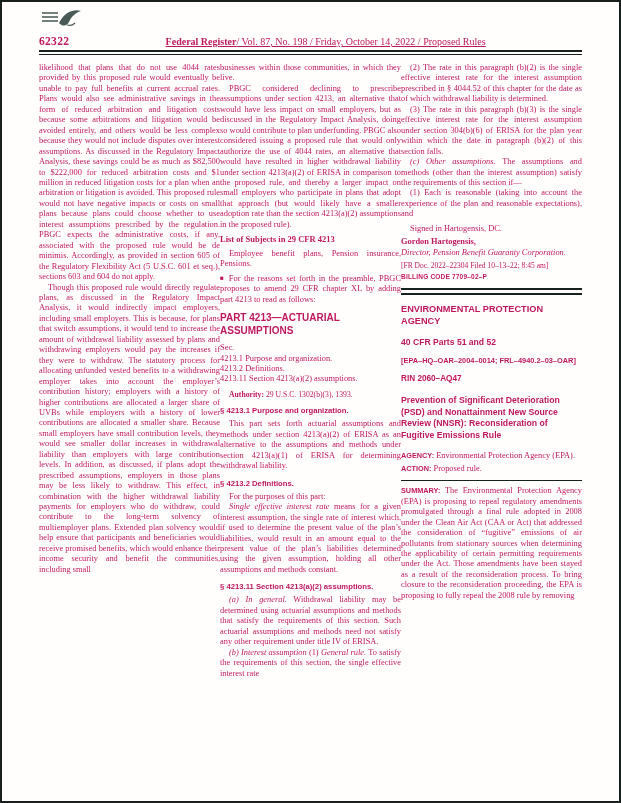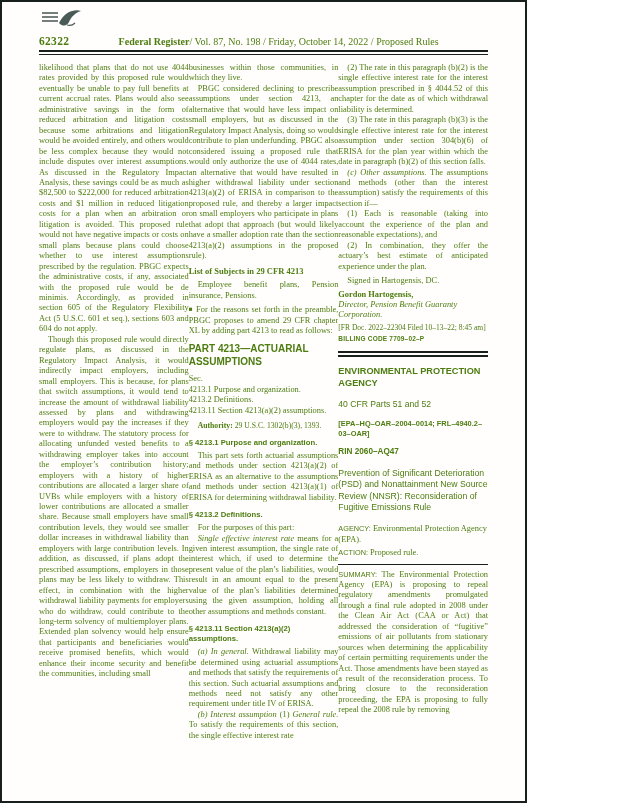--- a/index.html
+++ b/index.html
@@ -1,26 +1,26 @@
 <!DOCTYPE html>
 <html><head>
 <meta charset="utf-8">
 <style>
   html,body { margin:0; padding:0; background:#fff; }
   .page {
-    position:relative; width:527px; height:803px; box-sizing:border-box;
+    position:relative; width:621px; height:803px; box-sizing:border-box;
     background:#fffefd; border:2px solid #17201d; overflow:hidden;
-    font-family:"Liberation Serif", serif; color:#4d7c0f;
+    font-family:"Liberation Serif", serif; color:#be185d;
   }
   
   .header { position:relative; padding:6px 37px 0 37px; }
   .logo { position:absolute; left:39px; top:7px; width:44px; height:26px; }
   .header-row { display:flex; align-items:baseline; padding-top:27px; }
   .page-num { font-weight:bold; font-size:11.5px; letter-spacing:.3px; }
-  .header-title { flex:1; text-align:center; font-size:10px; white-space:nowrap; }
+  .header-title { flex:1; text-align:center; font-size:10px; white-space:nowrap;text-decoration:underline; }
   .header-title .journal { font-weight:bold; }
   .header-rule { margin:3px 37px 0 37px; height:2px; border-top:2.6px solid #17201d; border-bottom:1px solid #17201d; }
   
   .columns { display:flex; padding:8px 37px 0 37px; }
   .col { width:186.5px; height:702px; overflow:hidden; font-size:8.4px; line-height:1.245; text-align:justify; }
   .p  { text-indent:9px; margin:0; }
   .p0 { text-indent:0;  margin:0; }
   .it { font-style:italic; }
   .gap4 { height:4px; }
   
@@ -35,26 +35,26 @@
   
   .signed { text-indent:9px; margin-top:4px; text-align:left; }
   .sig-name { font-weight:bold; margin-top:3px; text-align:left; }
   .sig-title { font-style:italic; text-align:left; line-height:1.2; }
   .frdoc { font-size:7.5px; margin-top:3px; text-align:left; }
   .billing { font-family:"Liberation Sans", sans-serif; font-weight:bold; font-size:6.5px; letter-spacing:.2px; margin-top:3px; text-align:left; }
   .double-rule { height:2.5px; border-top:2px solid #17201d; border-bottom:2px solid #17201d; margin:7px 0 9px 0; }
   .thin-rule { border-top:1px solid #17201d; margin:5px 0 5px 0; }
   
   .epa-name   { font-family:"Liberation Sans", sans-serif; font-weight:bold; font-size:9.2px; line-height:1.3; margin:0 0 9px 0; text-align:left; }
-  .epa-cfr    { font-family:"Liberation Sans", sans-serif; font-weight:normal; font-size:8.6px; margin:0 0 9px 0; text-align:left; }
+  .epa-cfr    { font-family:"Liberation Sans", sans-serif; font-weight:bold; font-size:8.6px; margin:0 0 9px 0; text-align:left; }
   .epa-docket { font-family:"Liberation Sans", sans-serif; font-weight:bold; font-size:7.4px; line-height:1.35; margin:0 0 8px 0; text-align:left; }
   .epa-rin    { font-family:"Liberation Sans", sans-serif; font-weight:bold; font-size:8.2px; margin:0 0 11px 0; text-align:left; }
-  .epa-title  { font-family:"Liberation Sans", sans-serif; font-weight:normal; font-size:8.7px; line-height:1.32; margin:0 0 10px 0; text-align:left; }
+  .epa-title  { font-family:"Liberation Sans", sans-serif; font-weight:bold; font-size:8.7px; line-height:1.32; margin:0 0 10px 0; text-align:left; }
   .meta-line  { margin:0 0 2px 0; text-align:left; line-height:1.3; }
-  .meta-label { font-family:"Liberation Sans", sans-serif; font-weight:normal; font-size:7.3px; }
+  .meta-label { font-family:"Liberation Sans", sans-serif; font-weight:bold; font-size:7.3px; }
   .summary-p  { margin:0; }
 </style>
 </head>
 <body>
 
 <div class="page">
 
   <div class="header">
     <svg class="logo" viewBox="0 0 44 26" aria-hidden="true">
       <g stroke="#3a4a46" stroke-width="1.4" fill="none">
@@ -108,21 +108,20 @@
       <div class="sect-heading">§ 4213.11   Section 4213(a)(2) assumptions.</div>
       <p class="p"><span class="it">(a) In general.</span><span> Withdrawal liability may be determined using actuarial assumptions and methods that satisfy the requirements of this section. Such actuarial assumptions and methods need not satisfy any other requirement under title IV of ERISA.</span></p>
       <p class="p"><span class="it">(b) Interest assumption</span><span> (1) </span><span class="it">General rule.</span><span> To satisfy the requirements of this section, the single effective interest rate</span></p>
     </div>
 
     <div class="col">
       <p class="p">(2) The rate in this paragraph (b)(2) is the single effective interest rate for the interest assumption prescribed in § 4044.52 of this chapter for the date as of which withdrawal liability is determined.</p>
       <p class="p">(3) The rate in this paragraph (b)(3) is the single effective interest rate for the interest assumption under section 304(b)(6) of ERISA for the plan year within which the date in paragraph (b)(2) of this section falls.</p>
       <p class="p"><span class="it">(c) Other assumptions.</span><span> The assumptions and methods (other than the interest assumption) satisfy the requirements of this section if—</span></p>
       <p class="p">(1) Each is reasonable (taking into account the experience of the plan and reasonable expectations), and</p>
-      <p class="p">(2) In combination, they offer the actuary’s best estimate of anticipated experience under the plan.</p>
 
       <div class="signed">Signed in Hartogensis, DC.</div>
       <div class="sig-name">Gordon Hartogensis,</div>
       <div class="sig-title">Director, Pension Benefit Guaranty Corporation.</div>
       <div class="frdoc">[FR Doc. 2022–22304 Filed 10–13–22; 8:45 am]</div>
       <div class="billing">BILLING CODE 7709–02–P</div>
 
       <div class="double-rule"></div>
 
       <div class="epa-name">ENVIRONMENTAL PROTECTION AGENCY</div>

